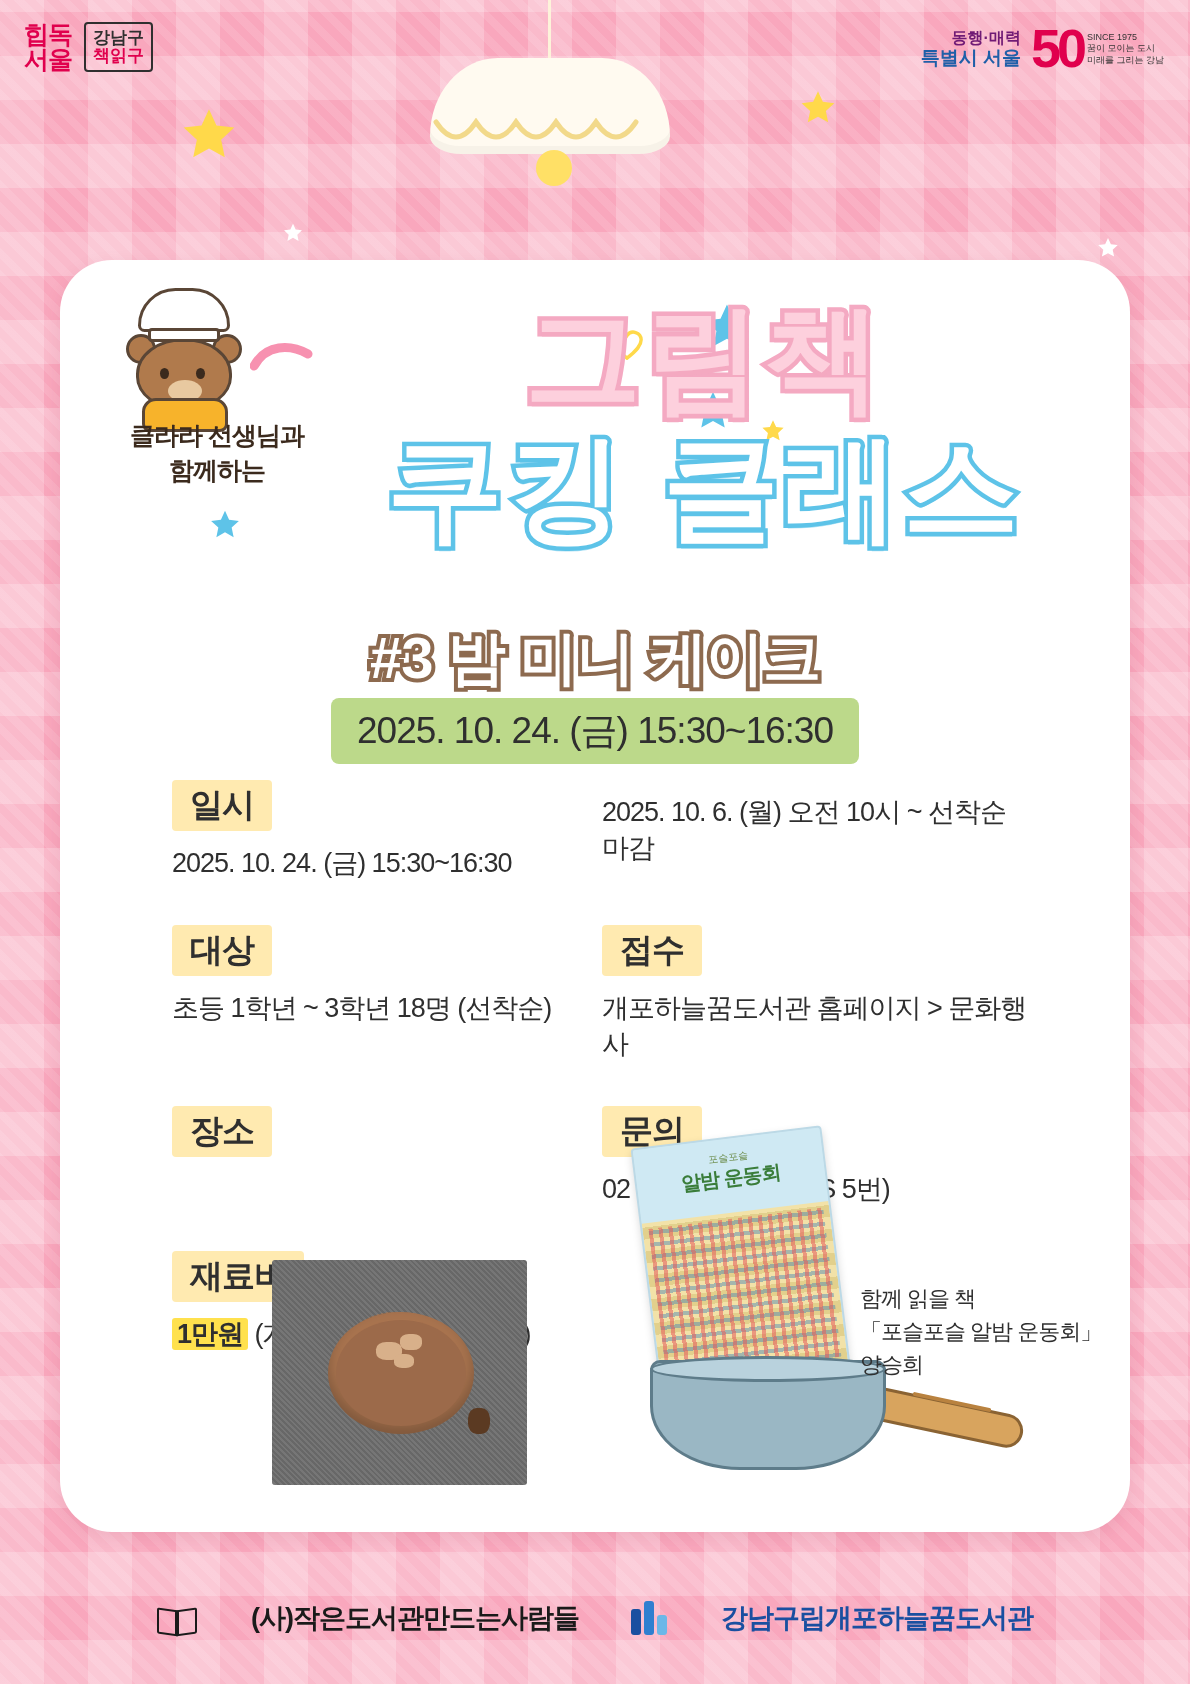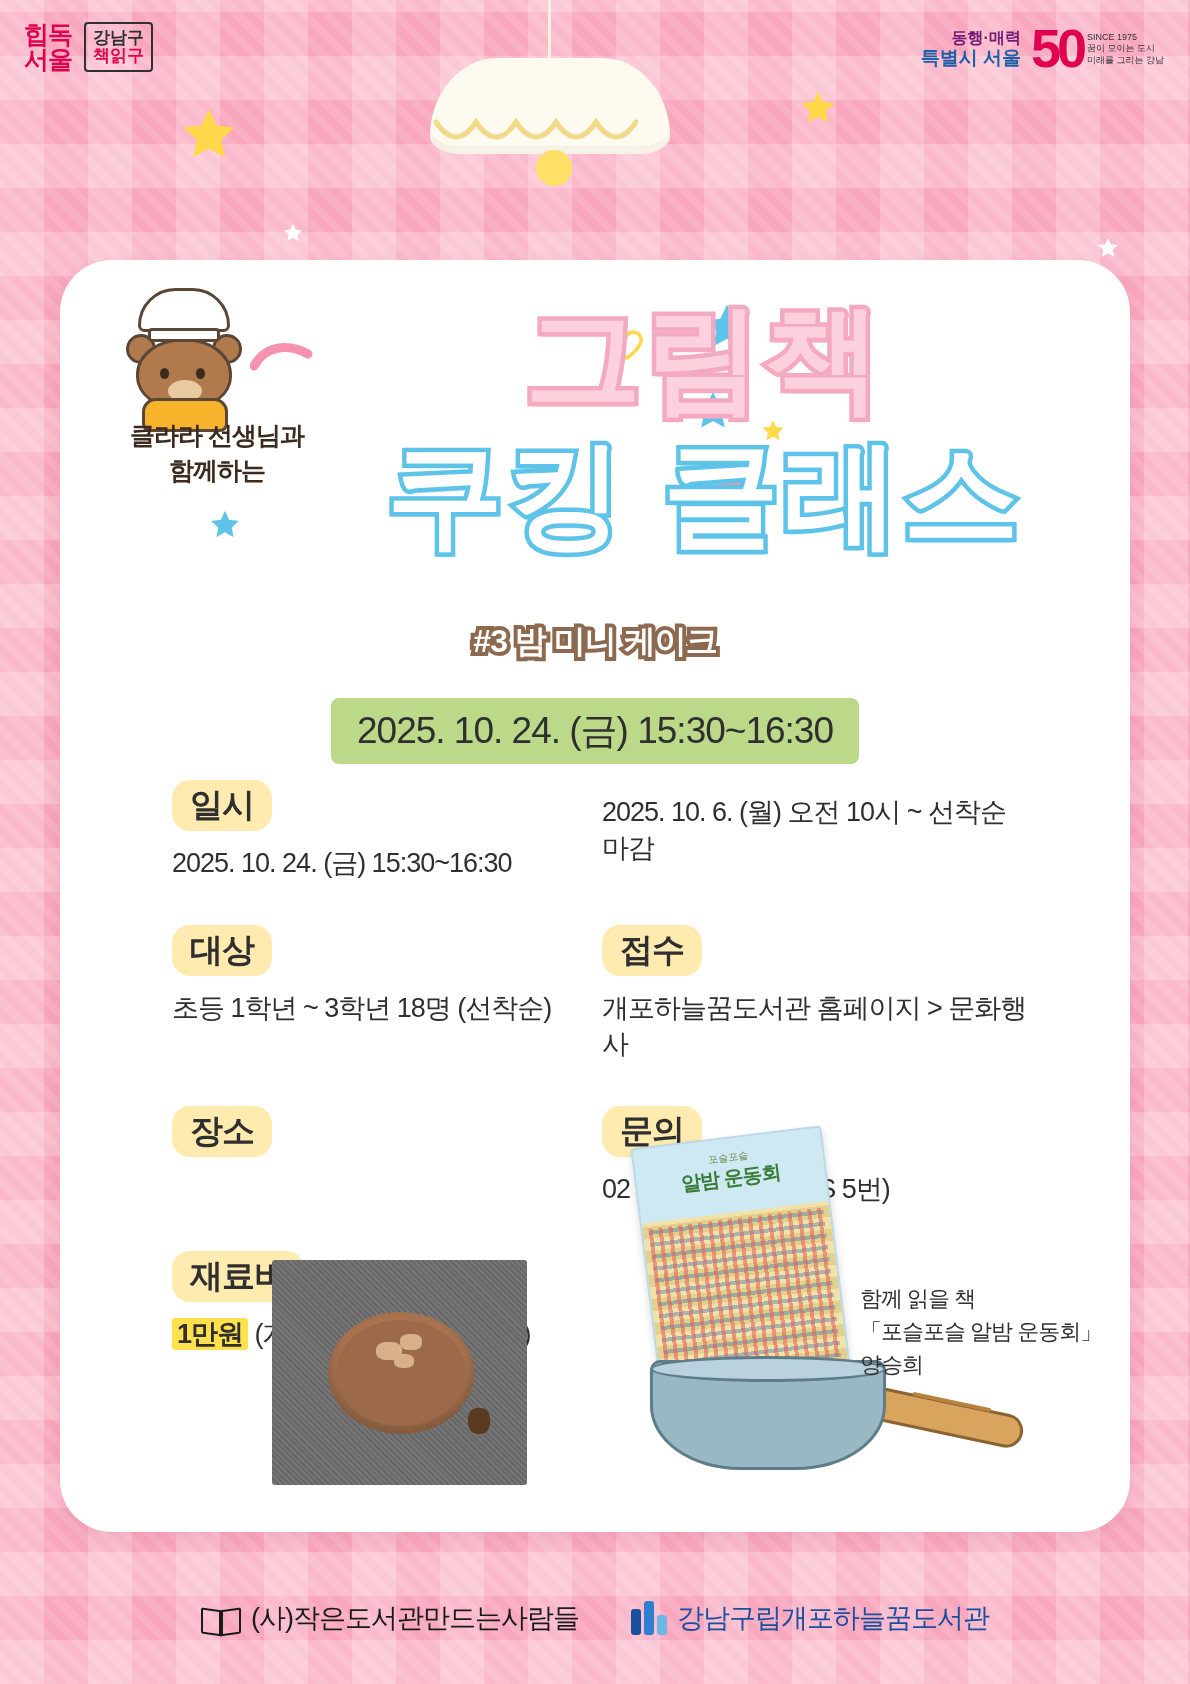--- a/index.html
+++ b/index.html
@@ -104,47 +104,47 @@
   
   .title-wrap { position: absolute; top: 40px; left: 250px; width: 790px; text-align: center; }
   .title-l1 {
     font-size: 116px; font-weight: 700; letter-spacing: 4px; line-height: 1.0;
     color: #fdd0dd;
     -webkit-text-stroke: 9px #f4a9c2;
     paint-order: stroke fill;
     text-shadow: 0 5px 0 rgba(244,169,194,0.45);
   }
   .title-l2 {
-    margin-top: 20px;
+    margin-top: 14px;
     font-size: 116px; font-weight: 700; letter-spacing: 4px; line-height: 1.0;
     color: #ffffff;
     -webkit-text-stroke: 9px #5ec3e8;
     paint-order: stroke fill;
     text-shadow: 0 5px 0 rgba(94,195,232,0.45);
   }
 
   .subtitle {
     position: absolute; top: 360px; left: 0; width: 100%; text-align: center;
-    font-size: 32px; font-weight: 700; color: #ffffff; letter-spacing: -1px;
+    font-size: 58px; font-weight: 700; color: #ffffff; letter-spacing: -1px;
     -webkit-text-stroke: 8px #8d6a4f;
     paint-order: stroke fill;
   }
 
   .date-band {
     position: absolute; top: 438px; left: 50%; transform: translateX(-50%);
     background: #bcd98a; border-radius: 8px; padding: 8px 26px;
     font-size: 37px; color: #2f2f2f; letter-spacing: -1px; white-space: nowrap;
   }
 
   
   .info { position: absolute; top: 520px; left: 112px; width: 860px; }
   .info-row { display: flex; }
   .info-col { width: 430px; margin-bottom: 44px; }
   .info-label {
-    display: inline-block; background: #ffeab0; border-radius: 18px;
+    display: inline-block; background: #ffeab0; border-radius: 4px;
     padding: 3px 18px; font-size: 33px; font-weight: 700; color: #2f2f2f;
     letter-spacing: -1px;
   }
   .info-value {
     margin-top: 14px; font-size: 27px; color: #2f2f2f; letter-spacing: -1px;
   }
   .hl { background: #ffe14d; padding: 1px 5px; font-weight: 700; border-radius: 3px; }
 
   
   .food-photo {
@@ -225,21 +225,21 @@
     position: absolute; left: 262px; top: 44px; width: 80px; height: 4px;
     background: #b9823f; border-radius: 2px; transform: rotate(12deg);
   }
 
   
   .footer {
     position: absolute; bottom: 48px; left: 0; width: 100%;
     display: flex; justify-content: center; align-items: center; gap: 52px;
   }
   .foot-item { display: flex; align-items: center; gap: 10px; }
-  .foot-text { font-size: 27px; color: #1a1a1a; font-weight: 400; letter-spacing: -1px; }
+  .foot-text { font-size: 27px; color: #1a1a1a; font-weight: 700; letter-spacing: -1px; margin-left: 44px; }
   .foot-text.blue { color: #1a4fa0; }
   .book-icon { width: 40px; height: 30px; position: relative; }
   .book-icon:before, .book-icon:after {
     content: ""; position: absolute; top: 6px; width: 18px; height: 22px;
     border: 2px solid #1a1a1a; border-radius: 2px;
   }
   .book-icon:before { left: 0; transform: skewY(8deg); }
   .book-icon:after { right: 0; transform: skewY(-8deg); }
   .gn-icon {
     width: 36px; height: 34px; position: relative;

